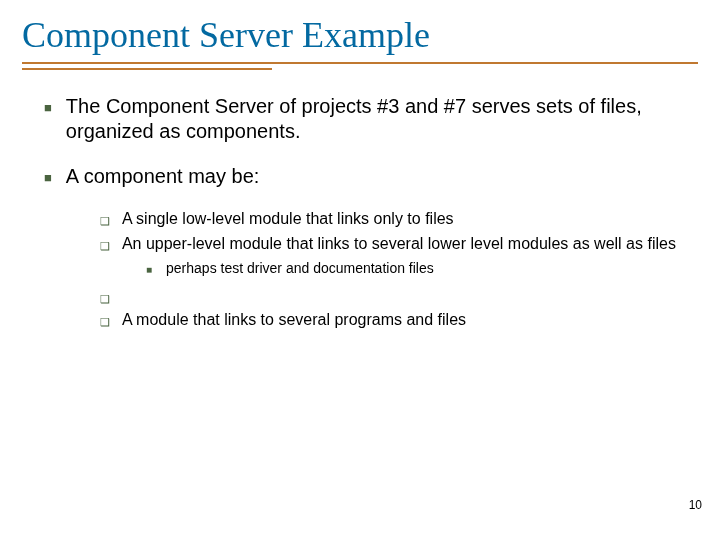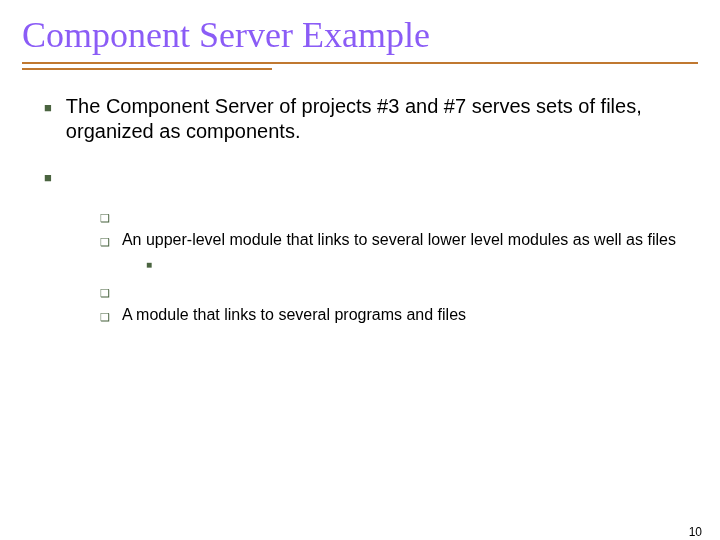--- a/index.html
+++ b/index.html
@@ -15,21 +15,21 @@
   .slide {
     box-sizing: border-box;
     width: 720px;
     height: 540px;
     padding: 14px 22px 0 22px;
     position: relative;
   }
   .title {
     font-family: "Times New Roman", Times, serif;
     font-size: 36px;
-    color: #8b5cf6;
+    color: #0369a1;
     margin: 0 0 6px 0;
     font-weight: normal;
   }
   .rule-outer {
     position: relative;
     height: 10px;
     margin-bottom: 22px;
   }
   .rule-long {
     position: absolute;
@@ -80,21 +80,21 @@
   .lvl3 .bullet {
     color: #4a6440;
     font-size: 10px;
     margin-right: 14px;
     margin-top: 4px;
     flex: 0 0 auto;
   }
   .pagenum {
     position: absolute;
     right: 18px;
-    bottom: 1px;
+    bottom: 28px;
     font-size: 12px;
     color: #000;
   }
 </style>
 </head>
 <body>
 
 <div class="slide">
 
   <h1 class="title">Component Server Example</h1>
@@ -104,33 +104,36 @@
     <div class="rule-short"></div>
   </div>
 
   <div class="lvl1">
     <span class="bullet">■</span>
     <span>The Component Server of projects #3 and #7 serves sets of files, organized as components.</span>
   </div>
 
   <div class="lvl1">
     <span class="bullet">■</span>
+    <span>A component may be:</span>
   </div>
 
   <div class="lvl2">
     <span class="bullet">❑</span>
+    <span>A single low-level module that links only to files</span>
   </div>
 
   <div class="lvl2">
     <span class="bullet">❑</span>
     <span>An upper-level module that links to several lower level modules as well as files</span>
   </div>
 
   <div class="lvl3">
     <span class="bullet">■</span>
+    <span>perhaps test driver and documentation files</span>
   </div>
 
   <div class="lvl2">
     <span class="bullet">❑</span>
   </div>
 
   <div class="lvl2">
     <span class="bullet">❑</span>
     <span>A module that links to several programs and files</span>
   </div>

